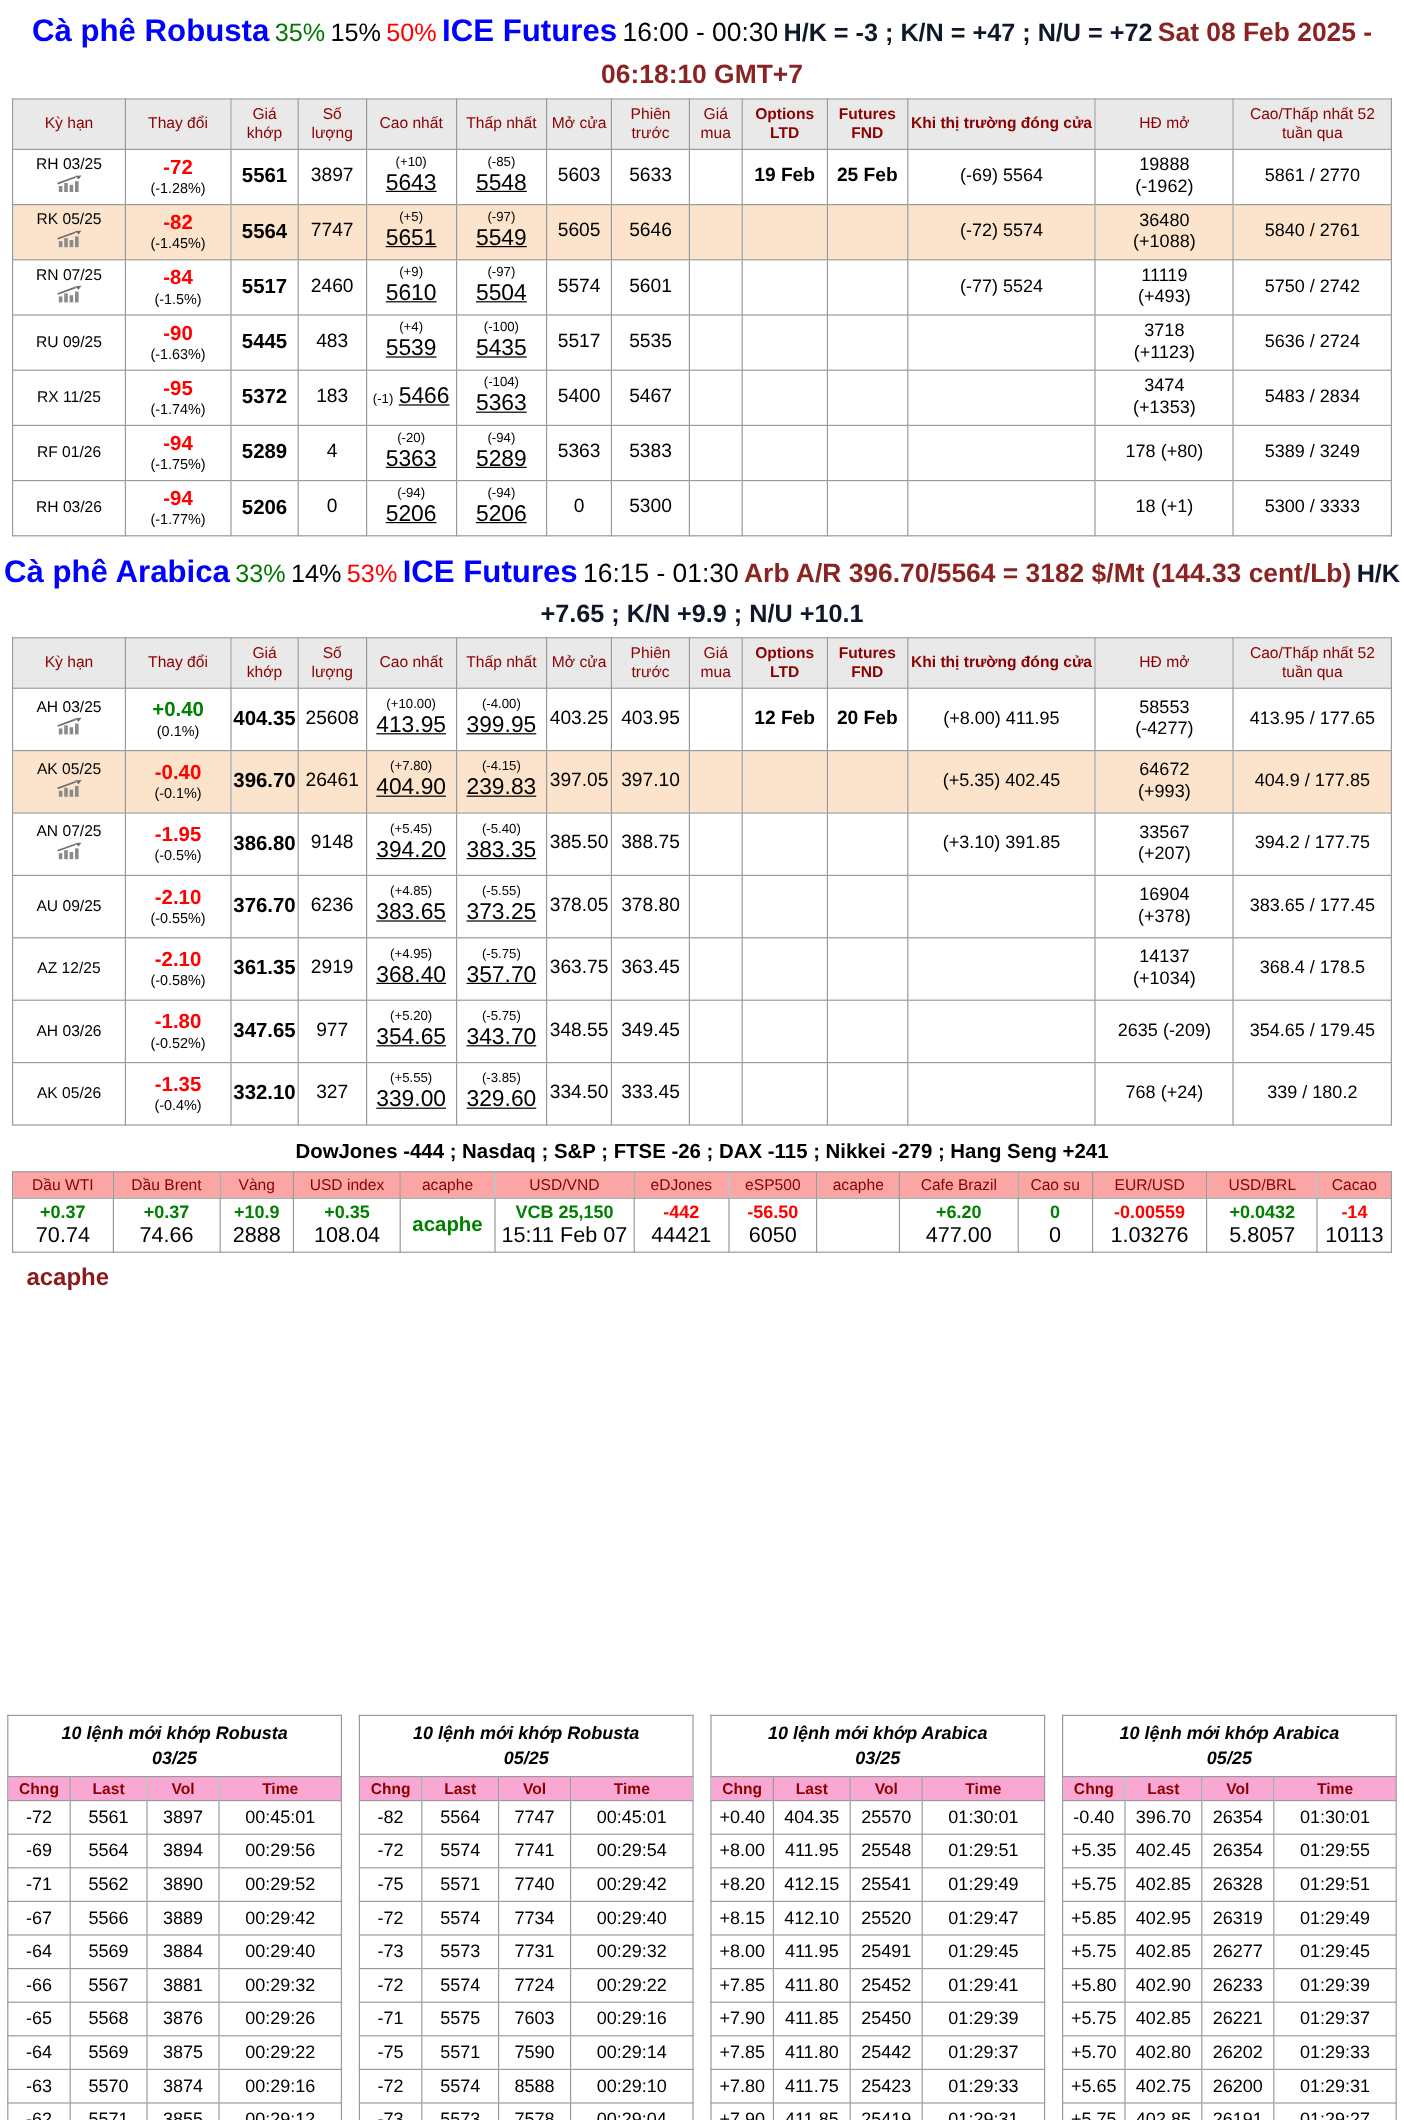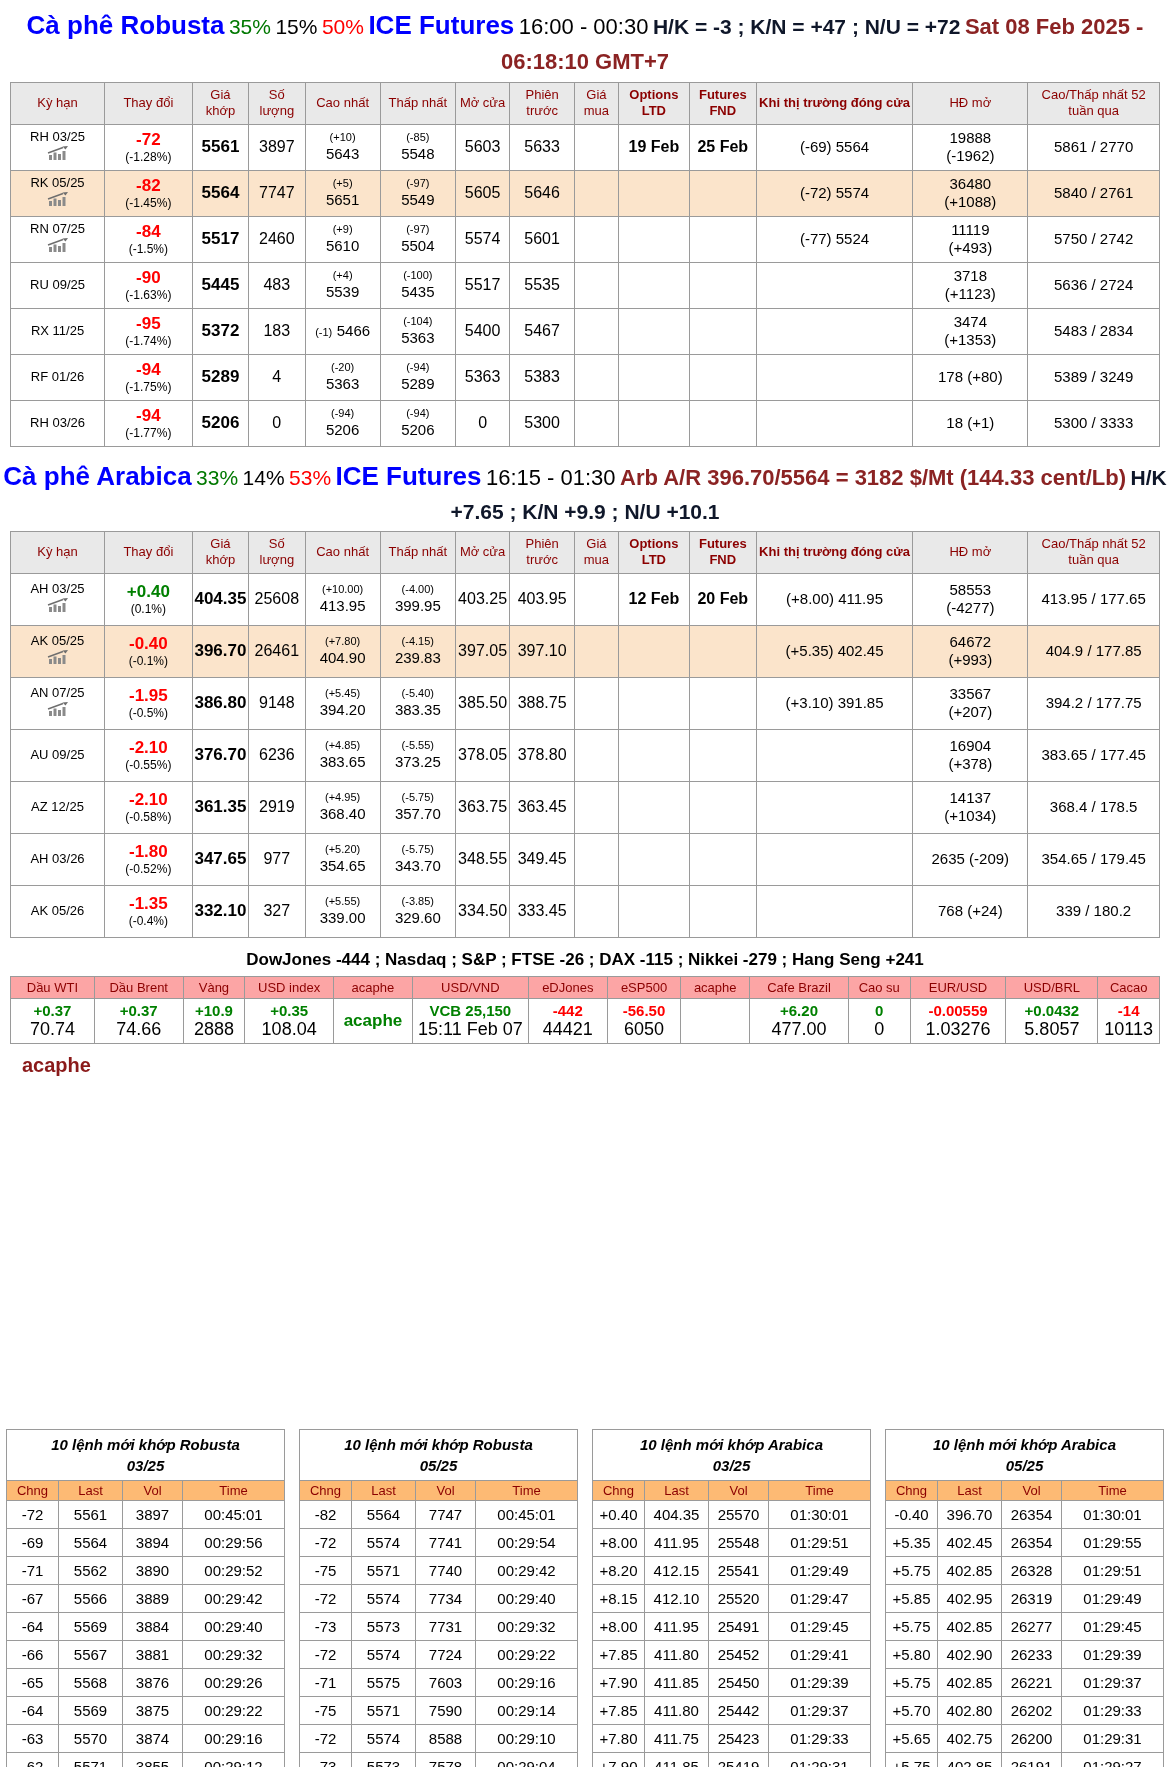--- a/index.html
+++ b/index.html
@@ -26,21 +26,21 @@
   .fut.a td{height:47px;}
   tr.hl td{background:#fbe4cb;}
   .contract{font-size:13px;}
   .chg-main{font-size:17px;font-weight:bold;}
   .down .chg-main{color:#ff0000;}
   .up .chg-main{color:#008000;}
   .pct{font-size:12px;color:#000;}
   .last{font-size:17px;font-weight:bold;}
   .vol{font-size:16px;}
   .sub{font-size:11px;}
-  .val{font-size:15px;}
+  .val{font-size:19px;text-decoration:underline;}
   .num{font-size:16px;}
   .small{font-size:15px;}
   .oi1,.oi2{font-size:15px;}
   .chart-ic{margin-top:1px;}
   
   .dowline{text-align:center;font-weight:bold;font-size:17px;margin:12px 0 6px;}
   
   table.idx{border-collapse:collapse;width:1150px;margin:2px auto 0;table-layout:fixed;}
   .idx th,.idx td{border:1px solid #9a9a9a;text-align:center;overflow:hidden;}
   .idx th{background:#fca5a5;color:#8b0000;font-size:13px;font-weight:normal;padding:3px 1px;}
@@ -51,21 +51,21 @@
   .idx-val{font-size:18px;color:#000;}
   .idx-brand{color:#008000;font-weight:bold;font-size:17px;}
   
   .brand{color:#8b1a1a;font-weight:bold;font-size:20px;margin:10px 0 0 22px;}
   
   .spacer{height:352px;}
   .ordwrap{display:flex;gap:14px;margin:0 6px;}
   table.ord{border-collapse:collapse;flex:1 1 0;table-layout:fixed;}
   .ord th,.ord td{border:1px solid #9a9a9a;text-align:center;overflow:hidden;}
   .ord .ttl{font-size:15px;font-weight:bold;font-style:italic;padding:4px 2px;line-height:1.4;background:#fff;color:#000;}
-  .ord th.colh{background:#fdba74;color:#8b0000;font-size:13px;font-weight:normal;padding:2px;}
+  .ord th.colh{background:#f9a8d4;color:#8b0000;font-size:13px;font-weight:bold;padding:2px;}
   .ord td{font-size:15px;height:25px;padding:1px 2px;}
   .ord col.c1{width:52px;}.ord col.c2{width:64px;}.ord col.c3{width:60px;}
 </style>
 </head>
 <body>
 
 <div class="titleline">
   <span class="t-name">Cà phê Robusta</span>
   <span class="t-green">35%</span>
   <span class="t-black">15%</span>

